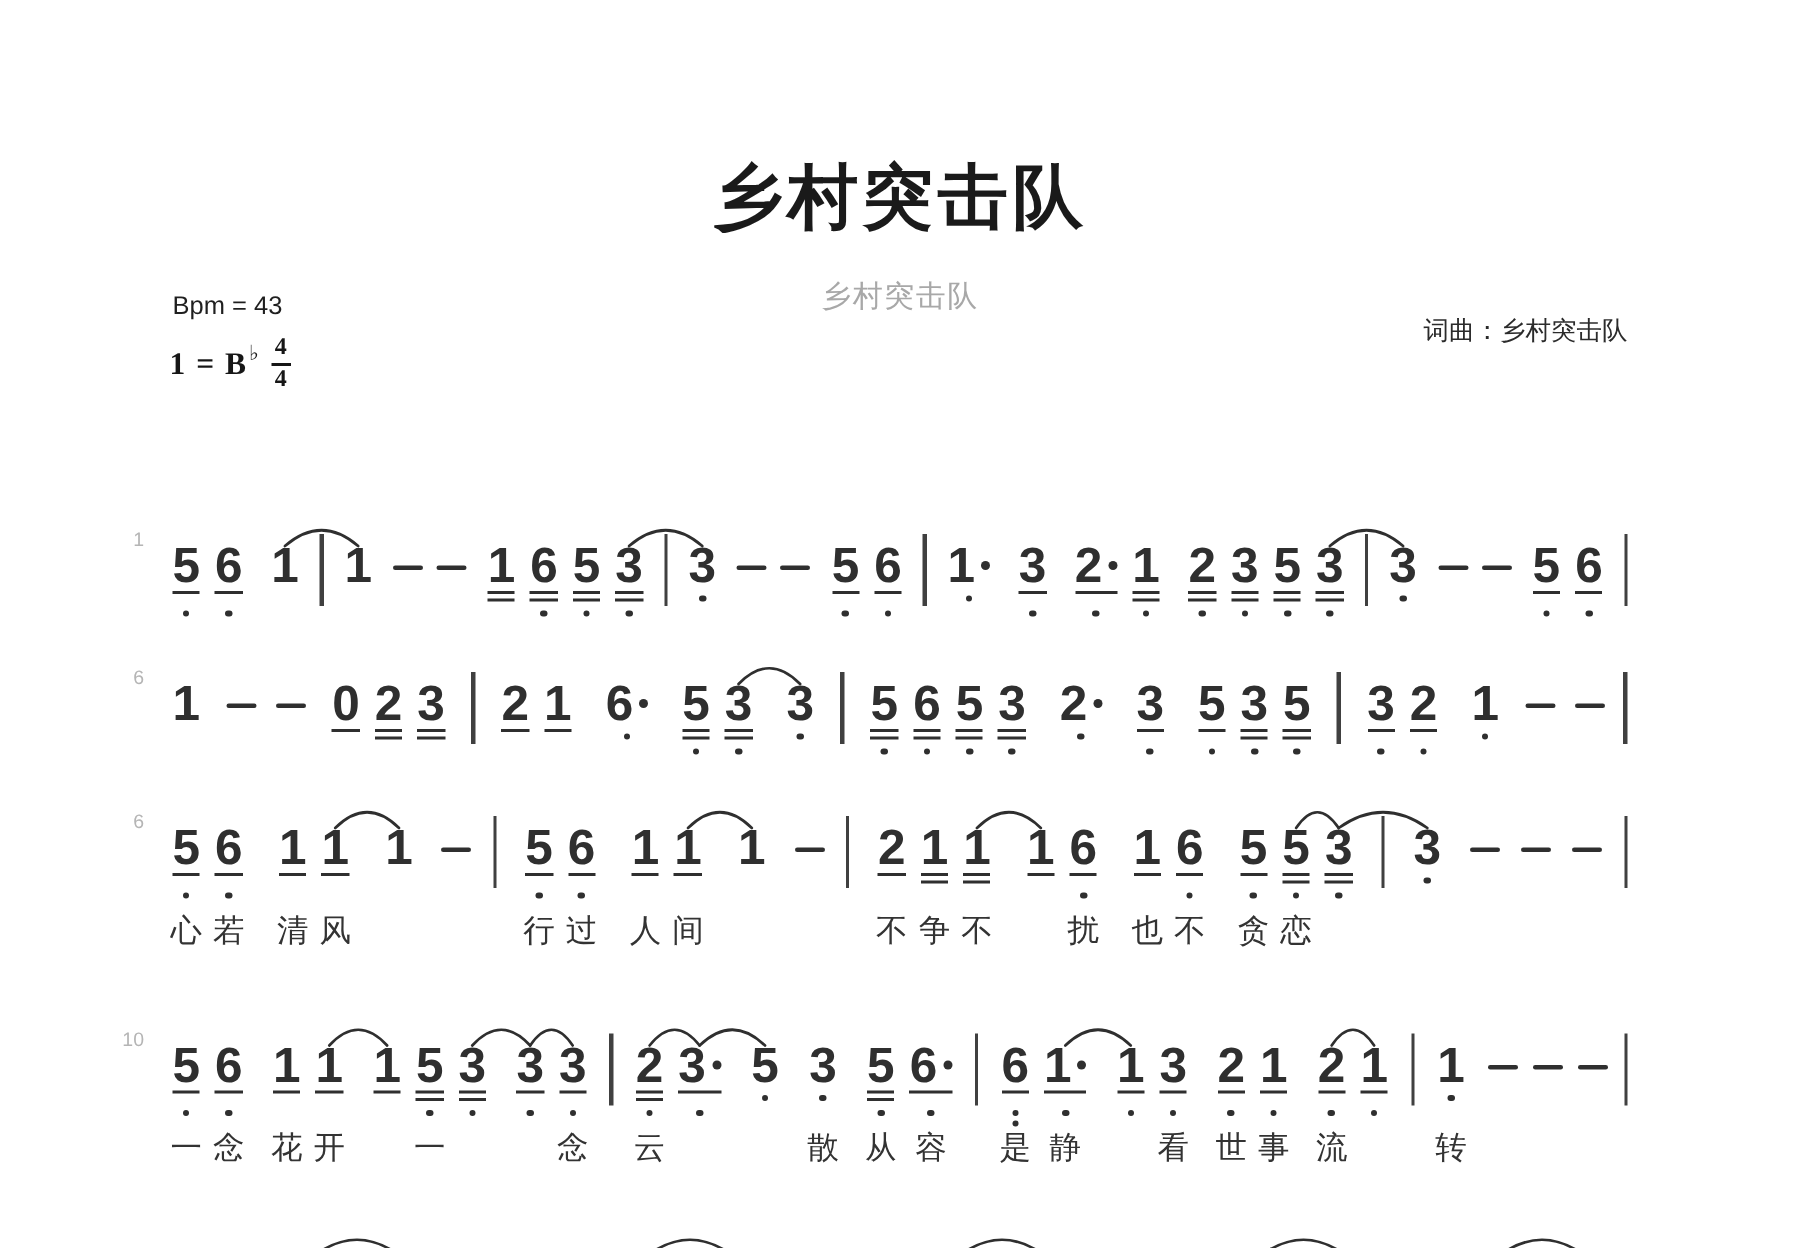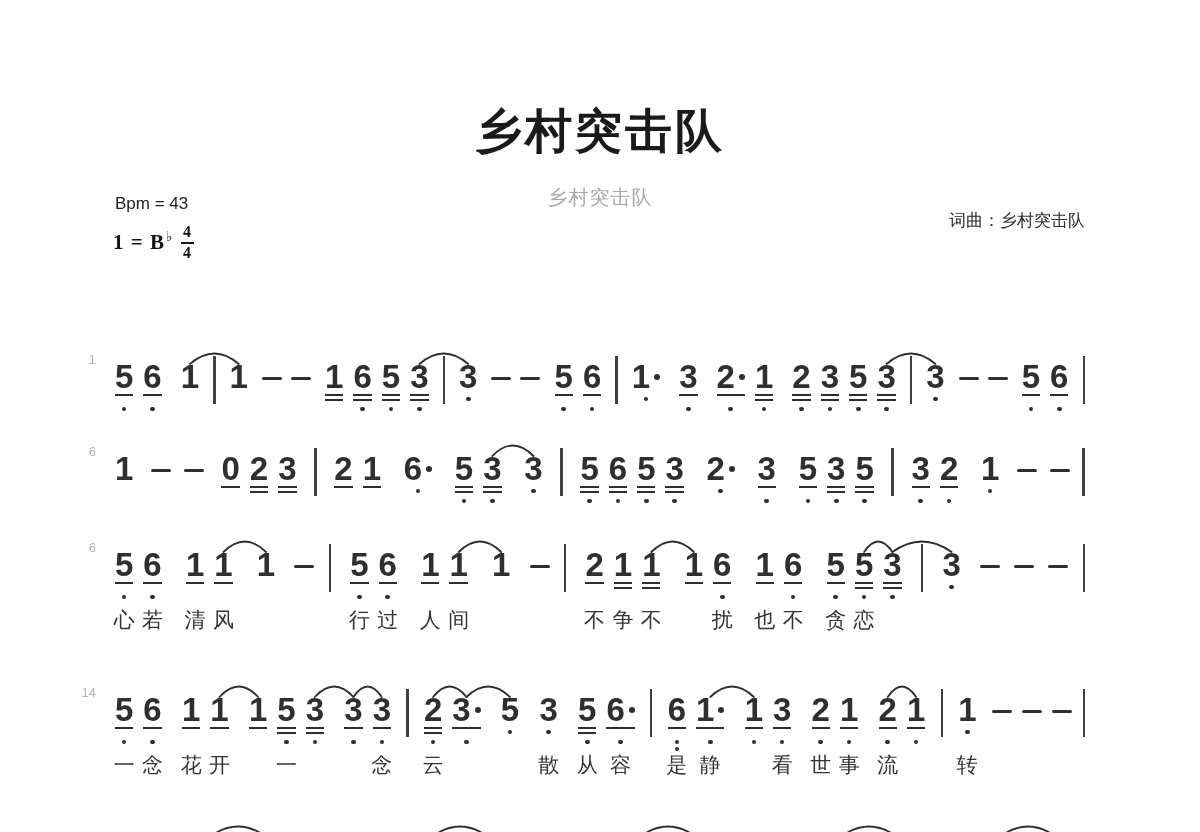--- a/index.html
+++ b/index.html
@@ -876,21 +876,21 @@
       </div>
       <svg class="arcsvg" width="975" height="26">
         <path d="M 113.4609375 24 Q 134.7421875 3 156.0234375 24" fill="none" stroke="#2f2f2f" stroke-width="1.8" stroke-linecap="round"></path>
         <path d="M 348.6640625 24 Q 369.9453125 3 391.2265625 24" fill="none" stroke="#2f2f2f" stroke-width="1.8" stroke-linecap="round"></path>
         <path d="M 541.3046875 24 Q 562.5859375 3 583.8671875 24" fill="none" stroke="#2f2f2f" stroke-width="1.8" stroke-linecap="round"></path>
         <path d="M 754.0703125 24 Q 768.25 3 782.4296875 24" fill="none" stroke="#2f2f2f" stroke-width="1.8" stroke-linecap="round"></path>
         <path d="M 782.4296875 24 Q 812.0078125 3 841.5859375 24" fill="none" stroke="#2f2f2f" stroke-width="1.8" stroke-linecap="round"></path>
       </svg>
     </div>
     <div class="mline" style="top: 673px;">
-      <div class="mnum">14</div>
+      <div class="mnum">10</div>
       <div class="mrow">
         <div class="ngroup">
           <div class="note">
             <div class="drow">
               <div class="digit">5</div>
             </div>
             <div class="beams">
               <div class="beam"></div>
             </div>
             <div class="odots">

